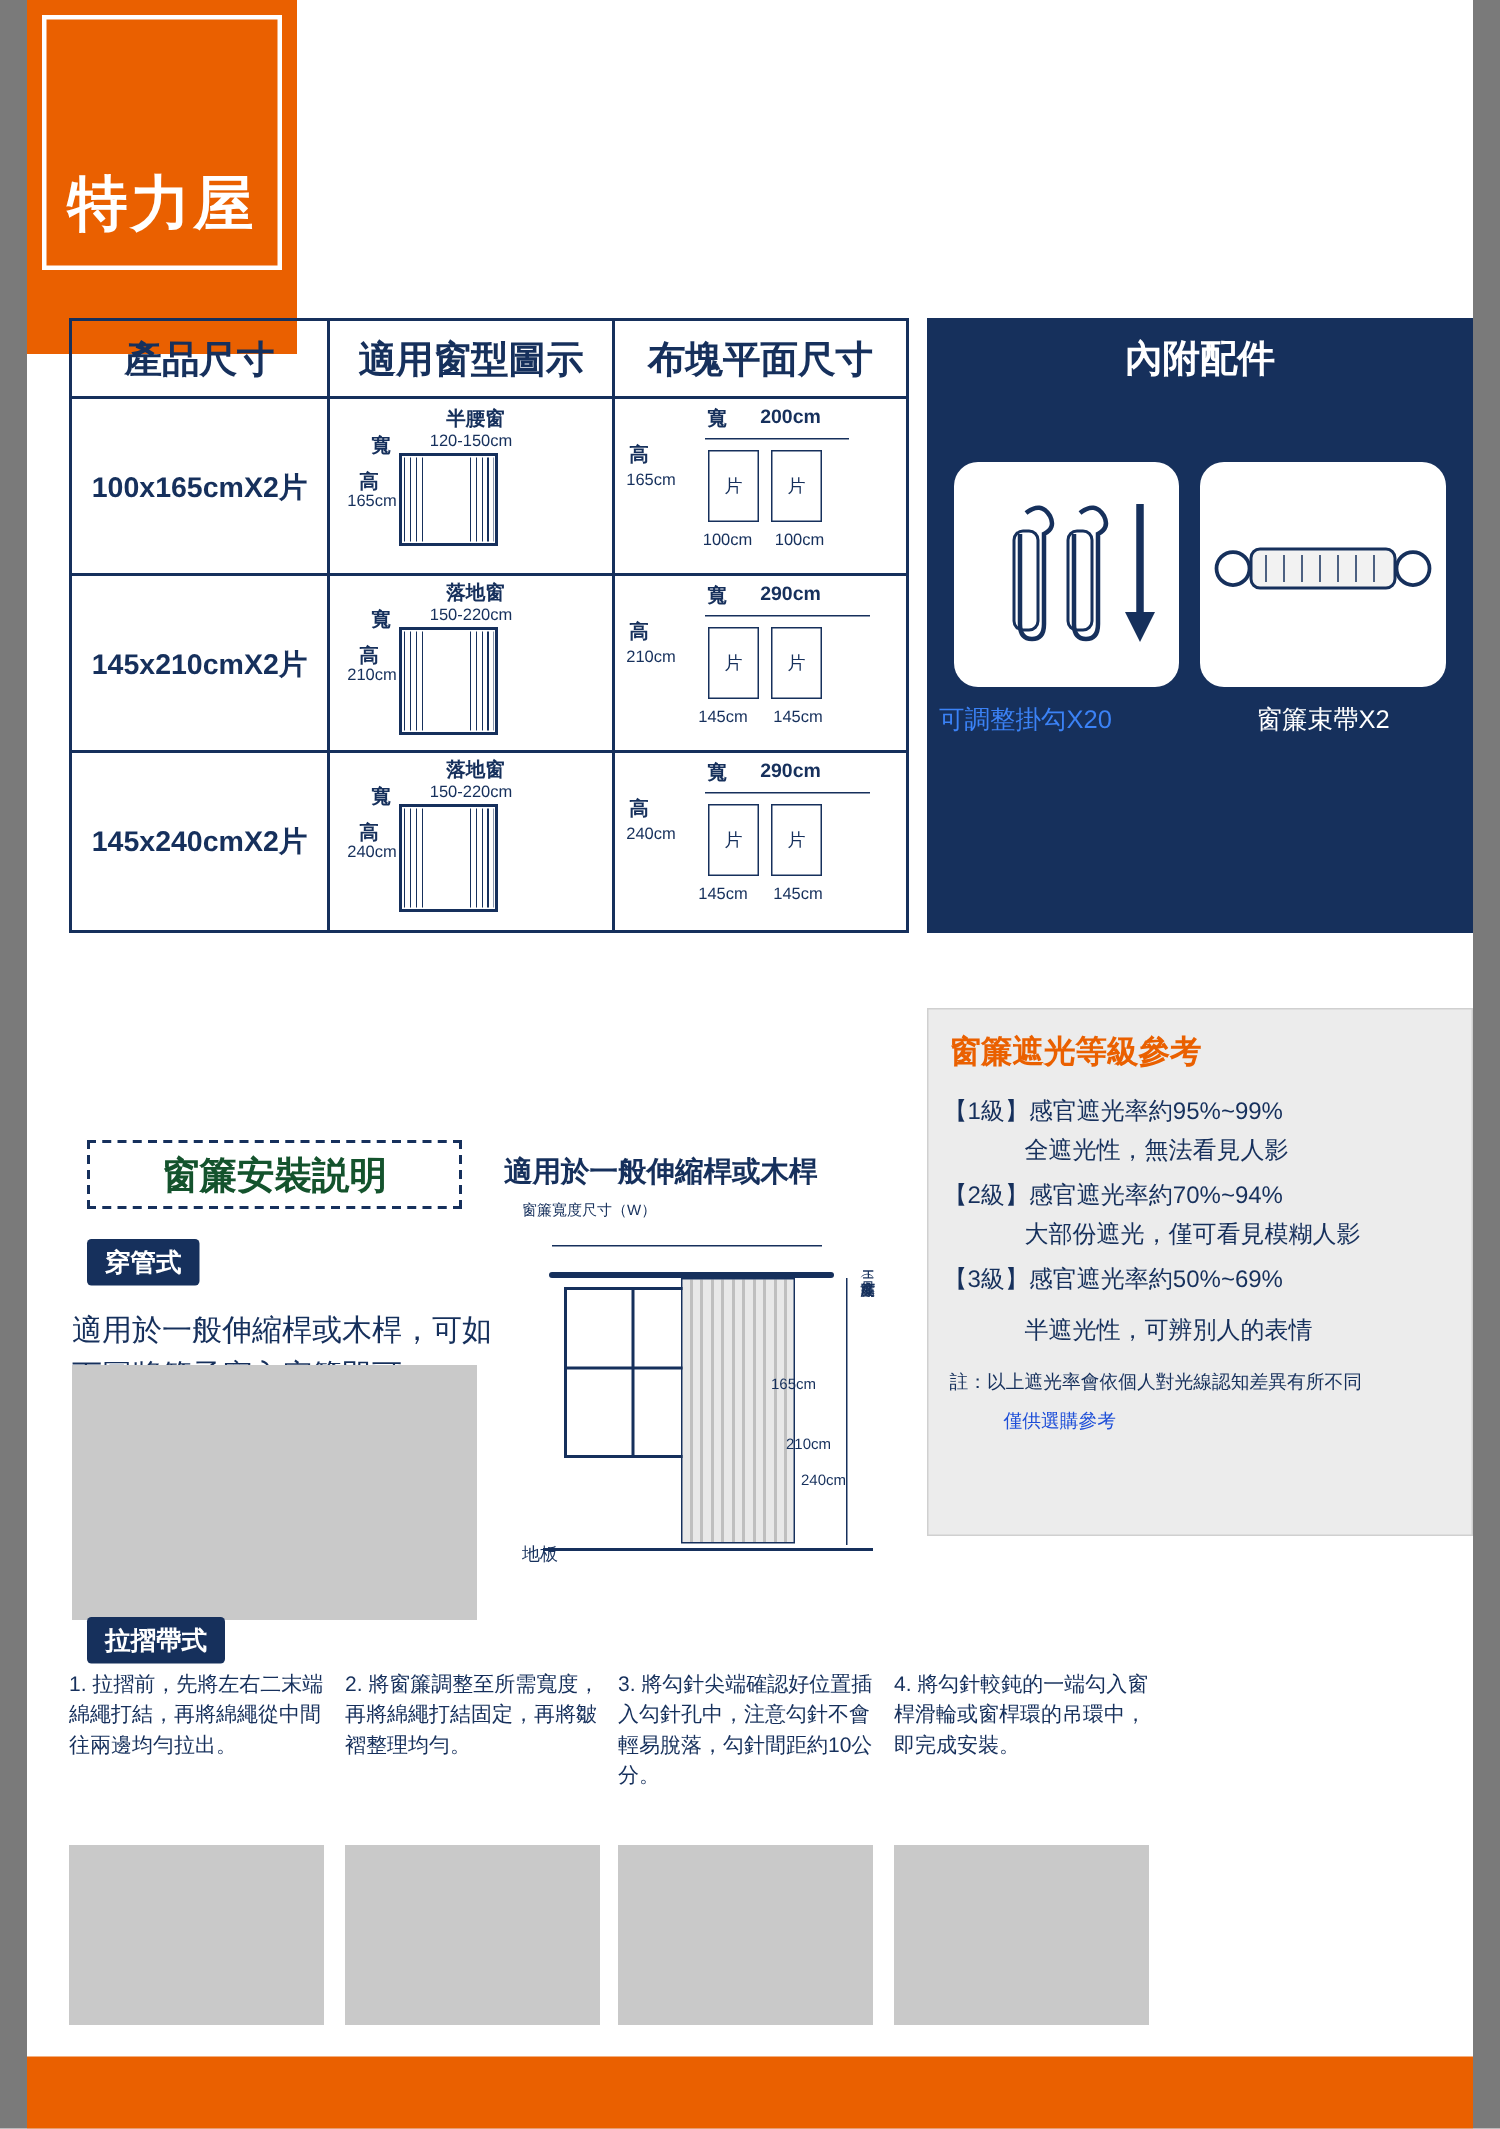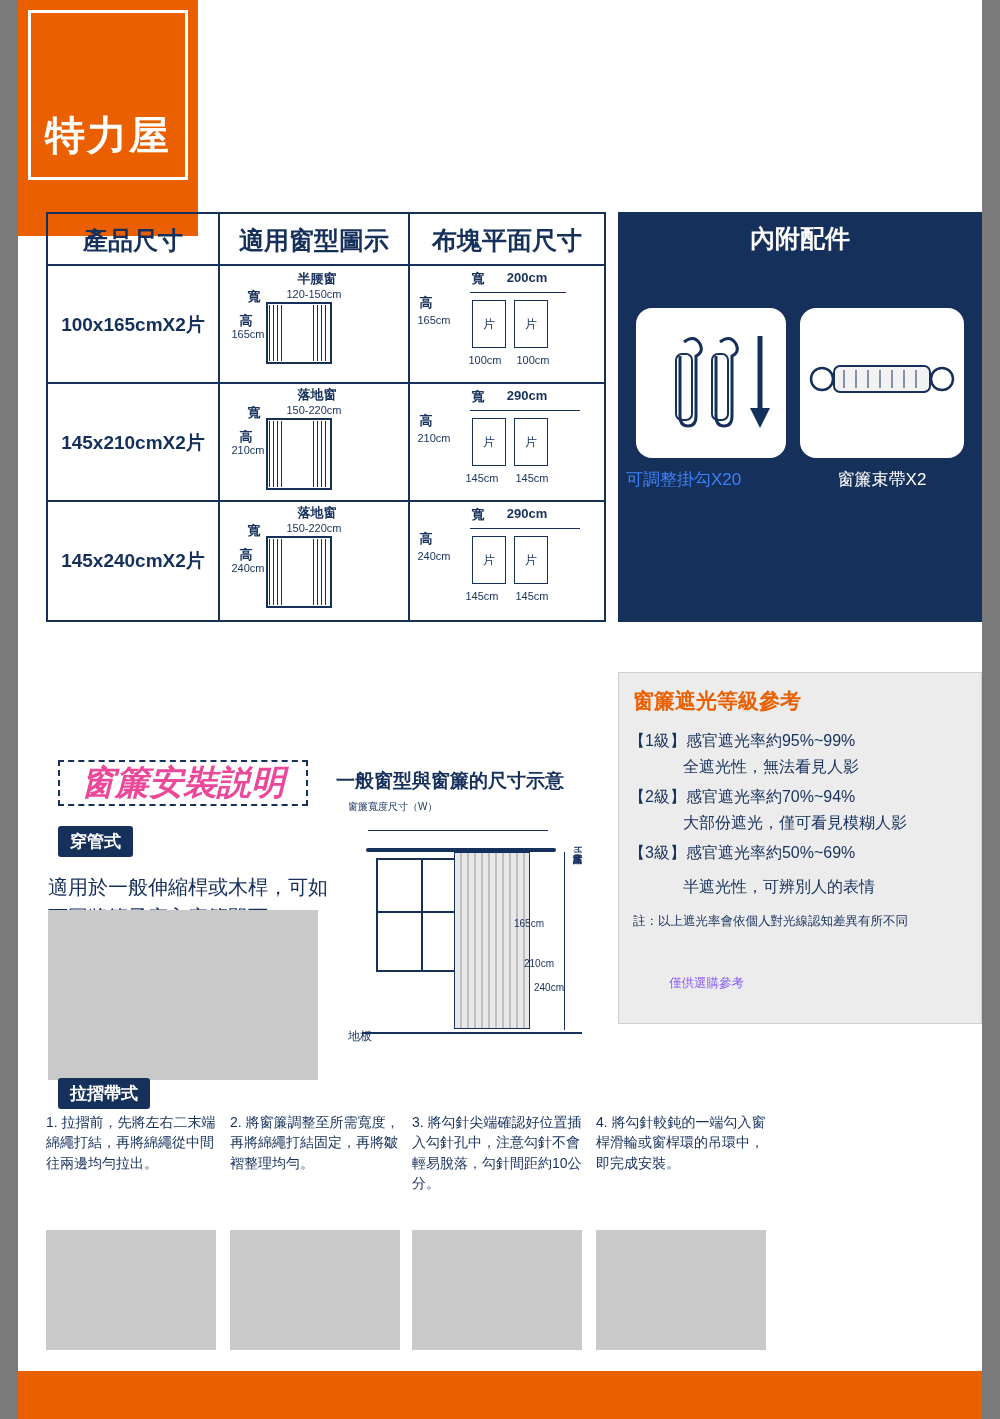--- a/index.html
+++ b/index.html
@@ -91,27 +91,27 @@
   .acc-lblR{position:absolute;left:182px;top:204px;width:164px;text-align:center;color:#fff;font-size:17px;}
   
   .shade{
     position:absolute;left:600px;top:672px;width:364px;height:352px;
     background:#ececec;border:1px solid #d0d0d0;box-sizing:border-box;
   }
   .shade h3{margin:0;position:absolute;left:14px;top:14px;font-size:21px;color:#ea6000;font-weight:bold;}
   .shade .line{position:absolute;left:10px;font-size:16px;color:#16305c;white-space:nowrap;}
   .shade .sub{position:absolute;left:64px;font-size:16px;color:#16305c;white-space:nowrap;}
   .shade .note1{position:absolute;left:14px;font-size:12.5px;color:#16305c;}
-  .shade .note2{position:absolute;left:50px;font-size:12.5px;color:#8b5cf6;margin-top:36px;}
+  .shade .note2{position:absolute;left:50px;font-size:12.5px;color:#1d4ed8;}
   
   .install-title{
     position:absolute;left:40px;top:760px;width:250px;height:46px;
     border:2px dashed #16305c;box-sizing:border-box;
     display:flex;align-items:center;justify-content:center;
-    font-size:34px;font-weight:bold;color:#ec4899;font-style:italic;
+    font-size:25px;font-weight:bold;color:#14532d;
   }
   .diag-title{position:absolute;left:318px;top:768px;font-size:19px;font-weight:bold;color:#16305c;}
   .tag{
     position:absolute;background:#16305c;color:#fff;font-size:17px;font-weight:bold;
     padding:4px 12px;border-radius:3px;
   }
   .ptxt{position:absolute;font-size:20px;color:#16305c;line-height:1.5;}
   .photo{position:absolute;background:#c9c9c9;}
   
   .dg{position:absolute;left:330px;top:800px;width:260px;height:270px;}
@@ -282,21 +282,21 @@
     <div class="line" style="top:170px;">
       <span>【3級】</span><span>感官遮光率約50%~69%</span>
     </div>
     <div class="sub" style="top:204px;">半遮光性，可辨別人的表情</div>
 
     <div class="note1" style="top:240px;">註：以上遮光率會依個人對光線認知差異有所不同</div>
     <div class="note2" style="top:266px;">僅供選購參考</div>
   </div>
 
   <div class="install-title">窗簾安裝説明</div>
-  <div class="diag-title">一般窗型與窗簾的尺寸示意</div>
+  <div class="diag-title">適用於一般伸縮桿或木桿</div>
 
   <div class="tag" style="left:40px;top:826px;">穿管式</div>
   <div class="ptxt" style="left:30px;top:872px;width:280px;">適用於一般伸縮桿或木桿，可如下圖將管子穿入窗簾即可。</div>
   <div class="photo" style="left:30px;top:910px;width:270px;height:170px;"></div>
 
   <div class="dg">
     <div class="lbl" style="left:0px;top:0px;">窗簾寬度尺寸（W）</div>
     <div class="arrowH" style="left:20px;top:30px;width:180px;"></div>
     <div class="rod"></div>
     <div class="windowfr"></div>

